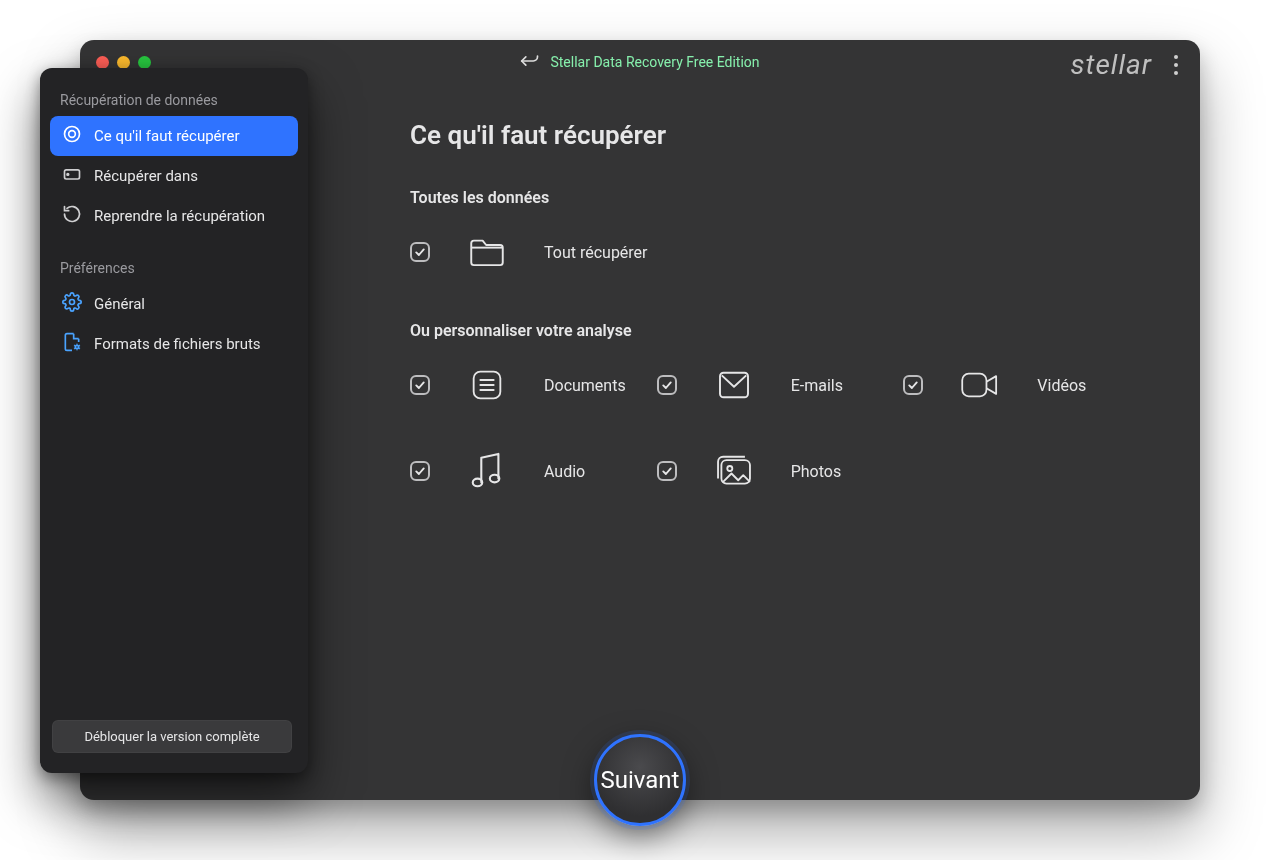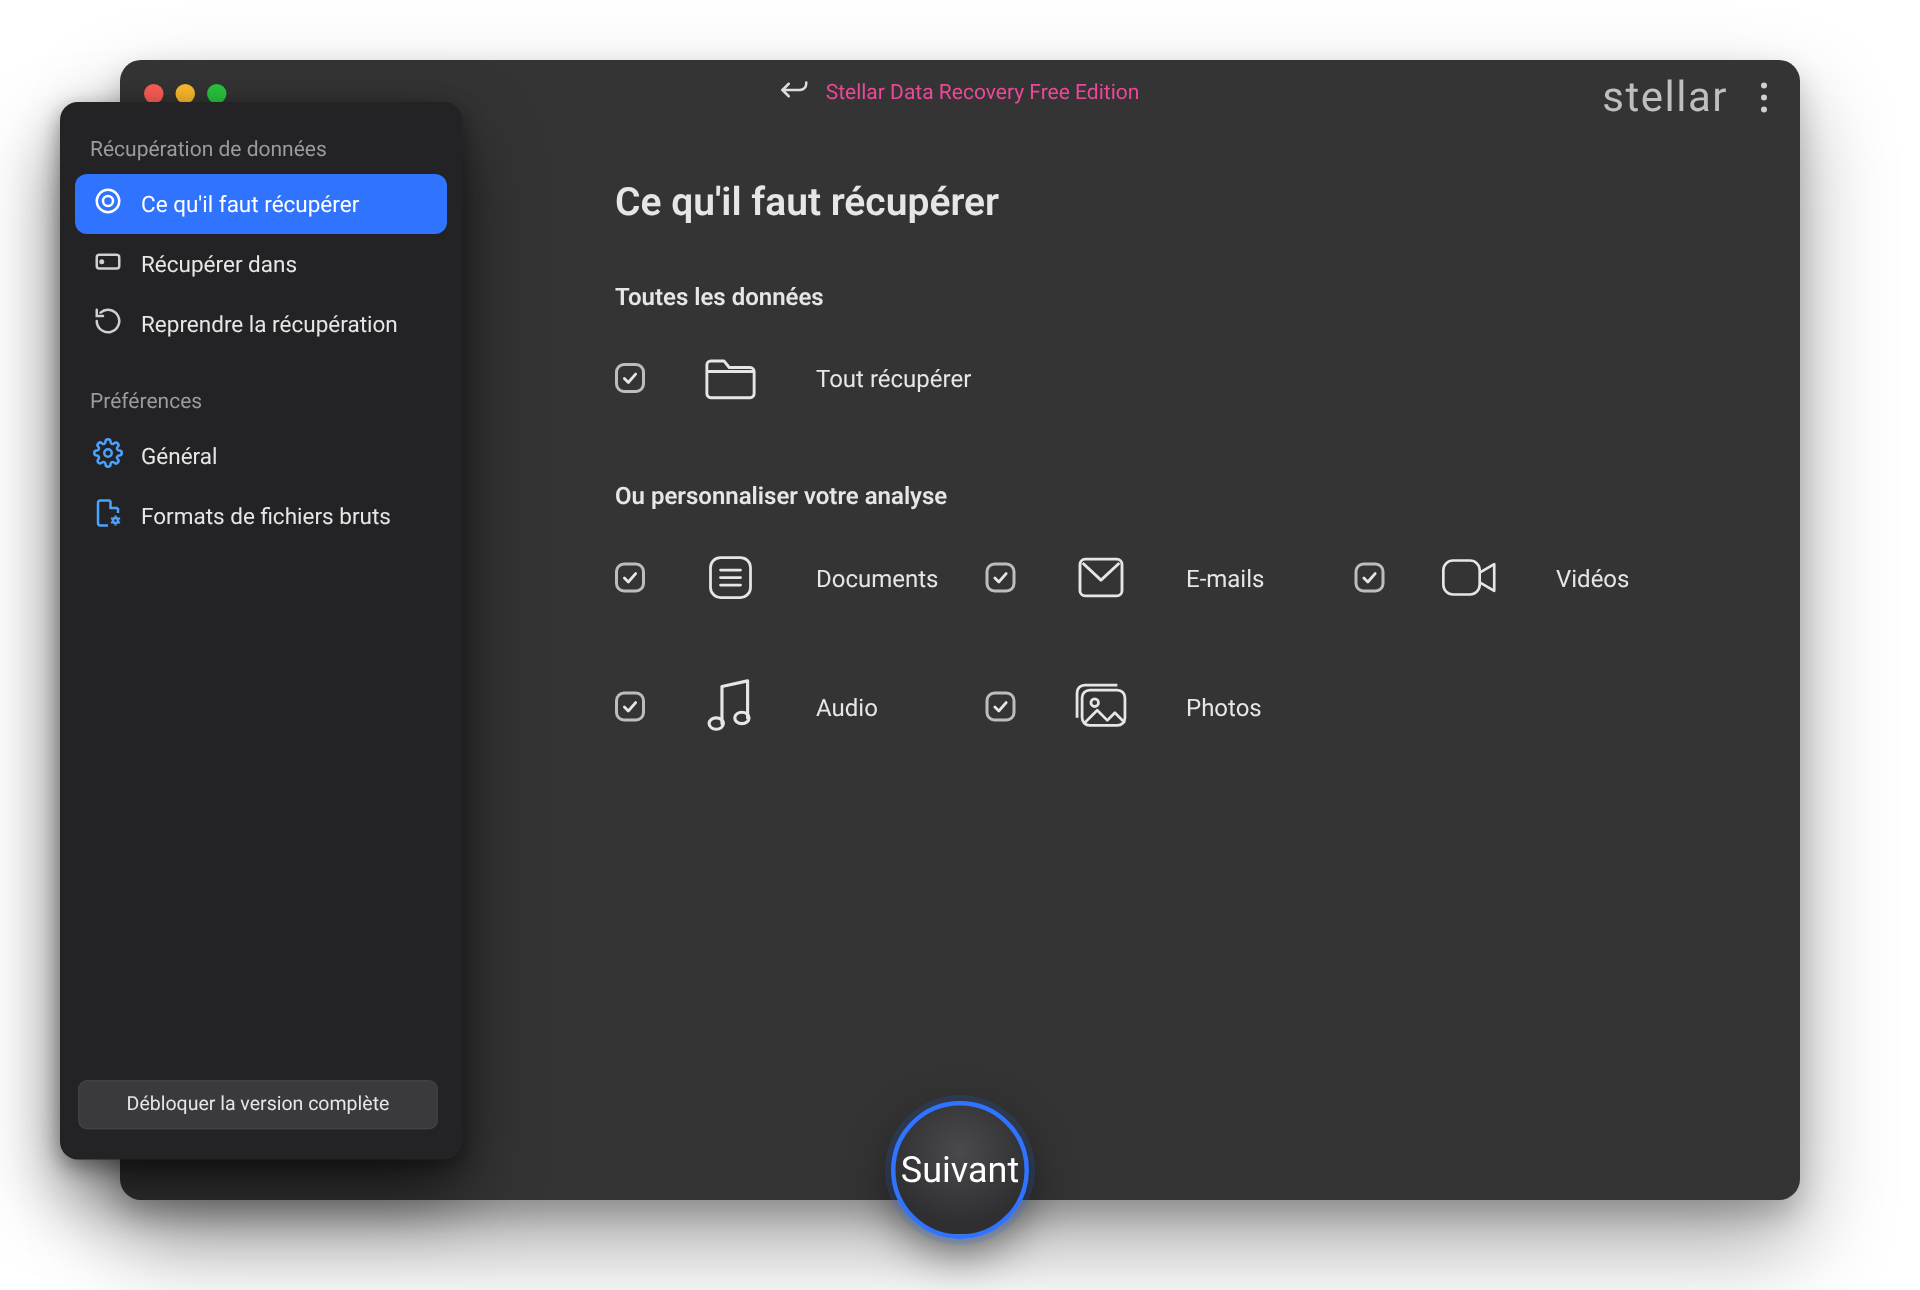--- a/index.html
+++ b/index.html
@@ -42,25 +42,25 @@
   .traffic{
     display:flex;gap:8px;padding-left:16px;
   }
   .tl{width:13px;height:13px;border-radius:50%;}
   .tl.red{background:#ff5f57;}
   .tl.yellow{background:#febc2e;}
   .tl.green{background:#28c840;}
   .title-center{
     position:absolute;left:0;right:0;top:0;height:44px;
     display:flex;align-items:center;justify-content:center;gap:10px;
-    color:#ec4899;font-size:14px;
+    color:#86efac;font-size:14px;
     pointer-events:none;
   }
   .title-right{
-    position:absolute;right:14px;top:8px;display:flex;align-items:center;gap:14px;
+    position:absolute;right:14px;top:8px;display:flex;align-items:center;gap:14px;font-style:italic;
   }
   .brand{
     color:#bfbfbf;font-size:28px;font-weight:400;letter-spacing:1px;
   }
   .kebab{
     width:20px;height:28px;display:flex;flex-direction:column;justify-content:center;align-items:center;gap:4px;cursor:pointer;
   }
   .kebab span{width:4px;height:4px;background:#cfcfcf;border-radius:50%;}
   
   .sidebar{

